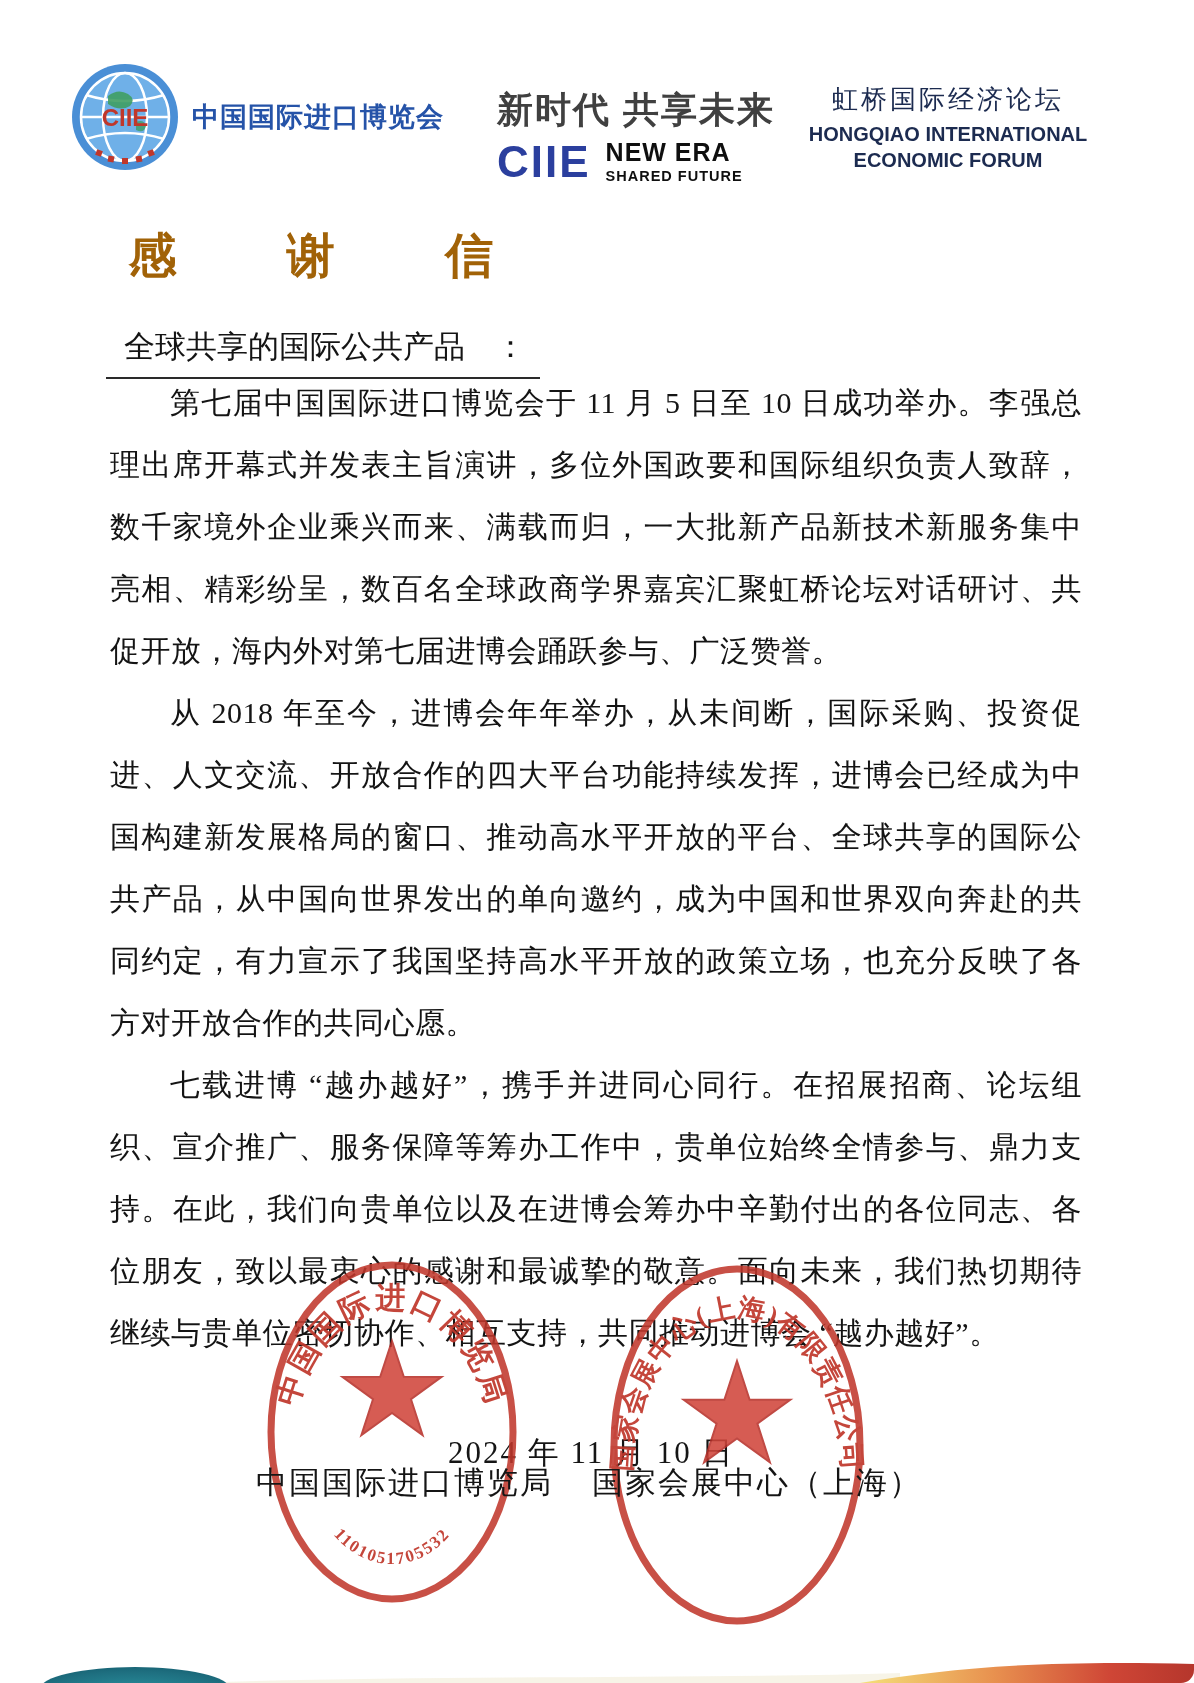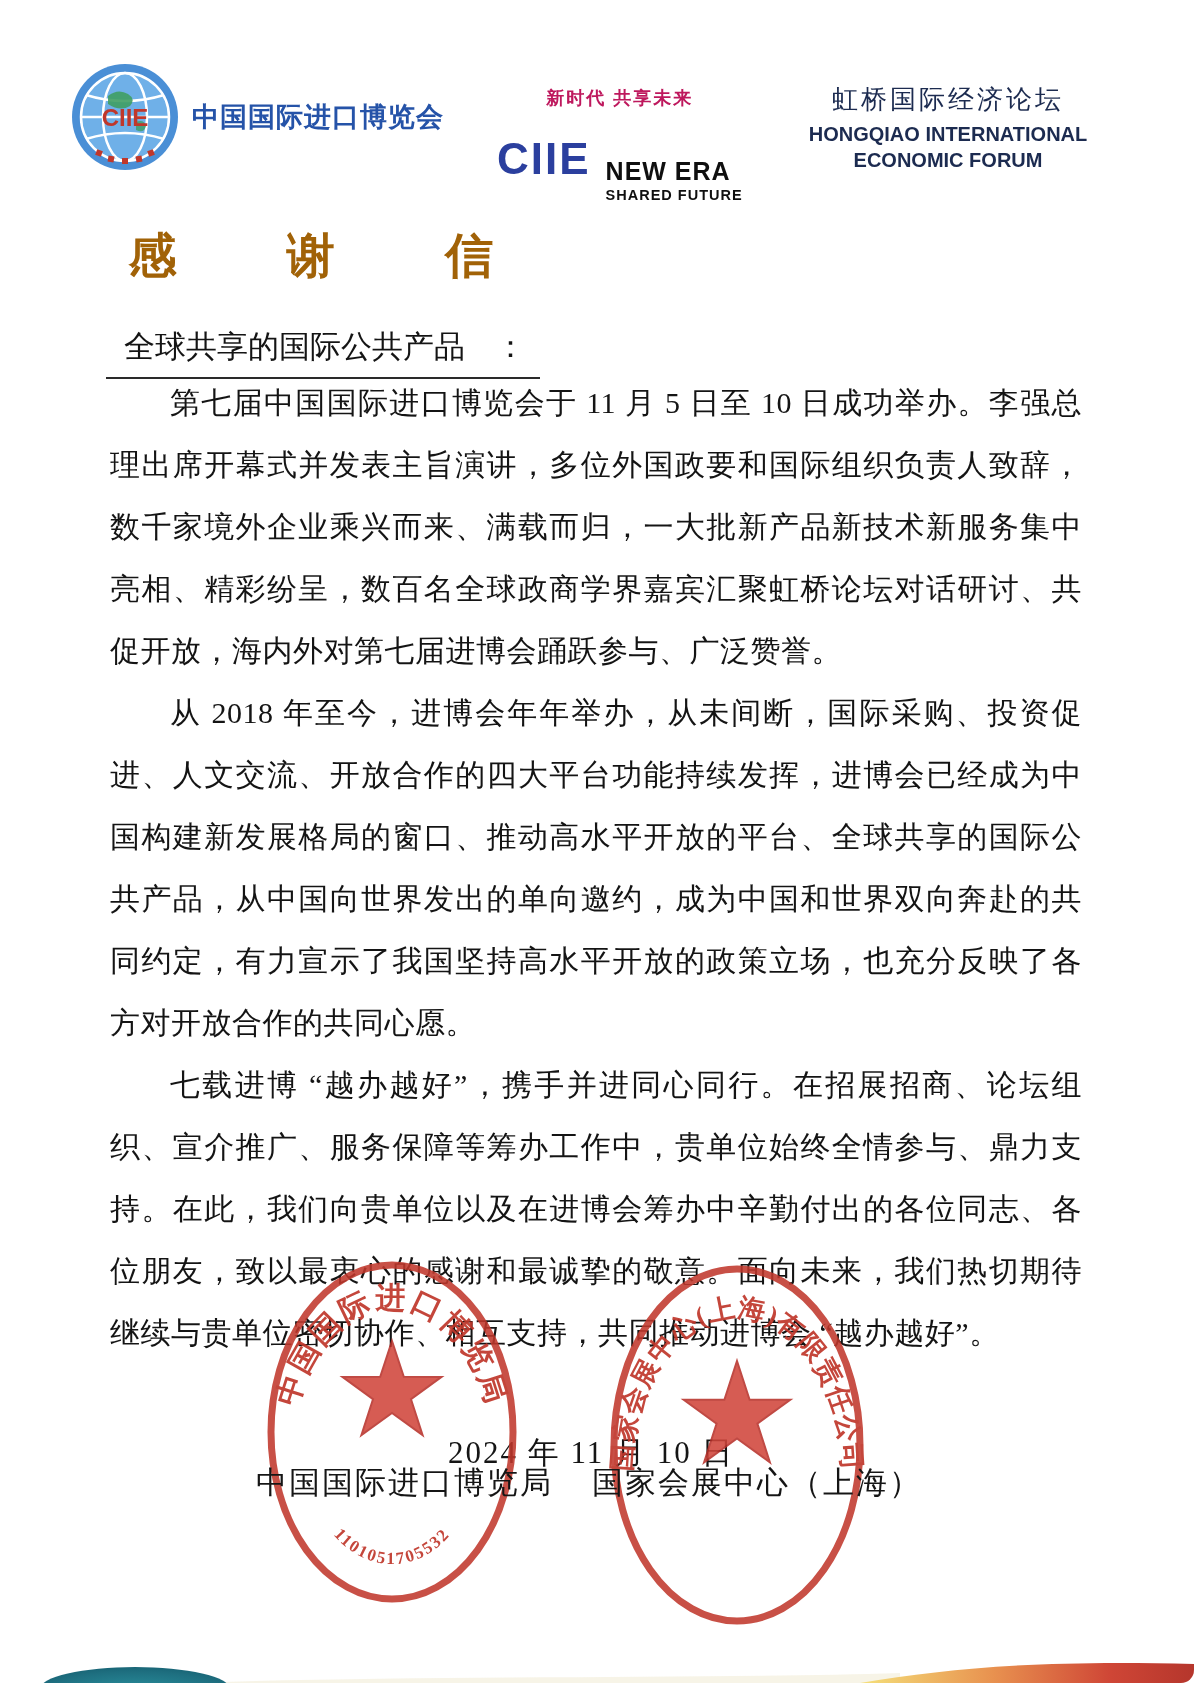--- a/index.html
+++ b/index.html
@@ -13,25 +13,25 @@
     color:#141414;
     border-radius:13px;
   }
   
   .logo-ciie{position:absolute;left:70px;top:62px;display:flex;align-items:center;gap:12px;}
   .ciie-globe{width:110px;height:110px;display:block;}
   .ciie-textcol{text-align:center;font-family:Liberation Serif, serif;}
   .ciie-cn{font-size:27px;font-weight:bold;color:#2553a8;letter-spacing:1px;white-space:nowrap;}
   .ciie-en{font-size:17px;font-weight:bold;color:#17294f;line-height:22px;margin-top:3px;}
   .logo-newera{position:absolute;left:497px;top:86px;font-family:"Liberation Sans","DejaVu Sans",sans-serif;}
-  .newera-cn{font-size:18px;font-weight:800;color:#be185d;letter-spacing:2px;white-space:nowrap;text-align:center;}
+  .newera-cn{font-size:36px;font-weight:800;color:#404040;letter-spacing:2px;white-space:nowrap;text-align:center;}
   .newera-row{display:flex;align-items:center;gap:15px;margin-top:5px;}
   .newera-acr{font-size:44px;font-weight:800;color:#2b3f9e;letter-spacing:2px;line-height:44px;}
   .newera-encol{line-height:1;}
-  .newera-en1{font-size:25px;font-weight:800;color:#0f0f0f;letter-spacing:1px;margin-top:44px;}
+  .newera-en1{font-size:25px;font-weight:800;color:#0f0f0f;letter-spacing:1px;}
   .newera-en2{font-size:14.5px;font-weight:800;color:#0f0f0f;letter-spacing:1px;margin-top:4px;}
   .logo-hongqiao{position:absolute;left:760px;top:82px;width:376px;text-align:center;
     font-family:"Liberation Sans","DejaVu Sans",sans-serif;color:#1c2b50;}
   .hq-cn{font-size:26px;font-weight:normal;letter-spacing:3px;}
   .hq-en{font-size:20px;font-weight:bold;line-height:26px;margin-top:4px;}
   
   .letter-title{
     position:absolute;top:224px;left:18px;width:100%;
     text-align:left;font-size:48px;font-weight:bold;color:#a16207;
     letter-spacing:2.3em;text-indent:2.3em;white-space:nowrap;

